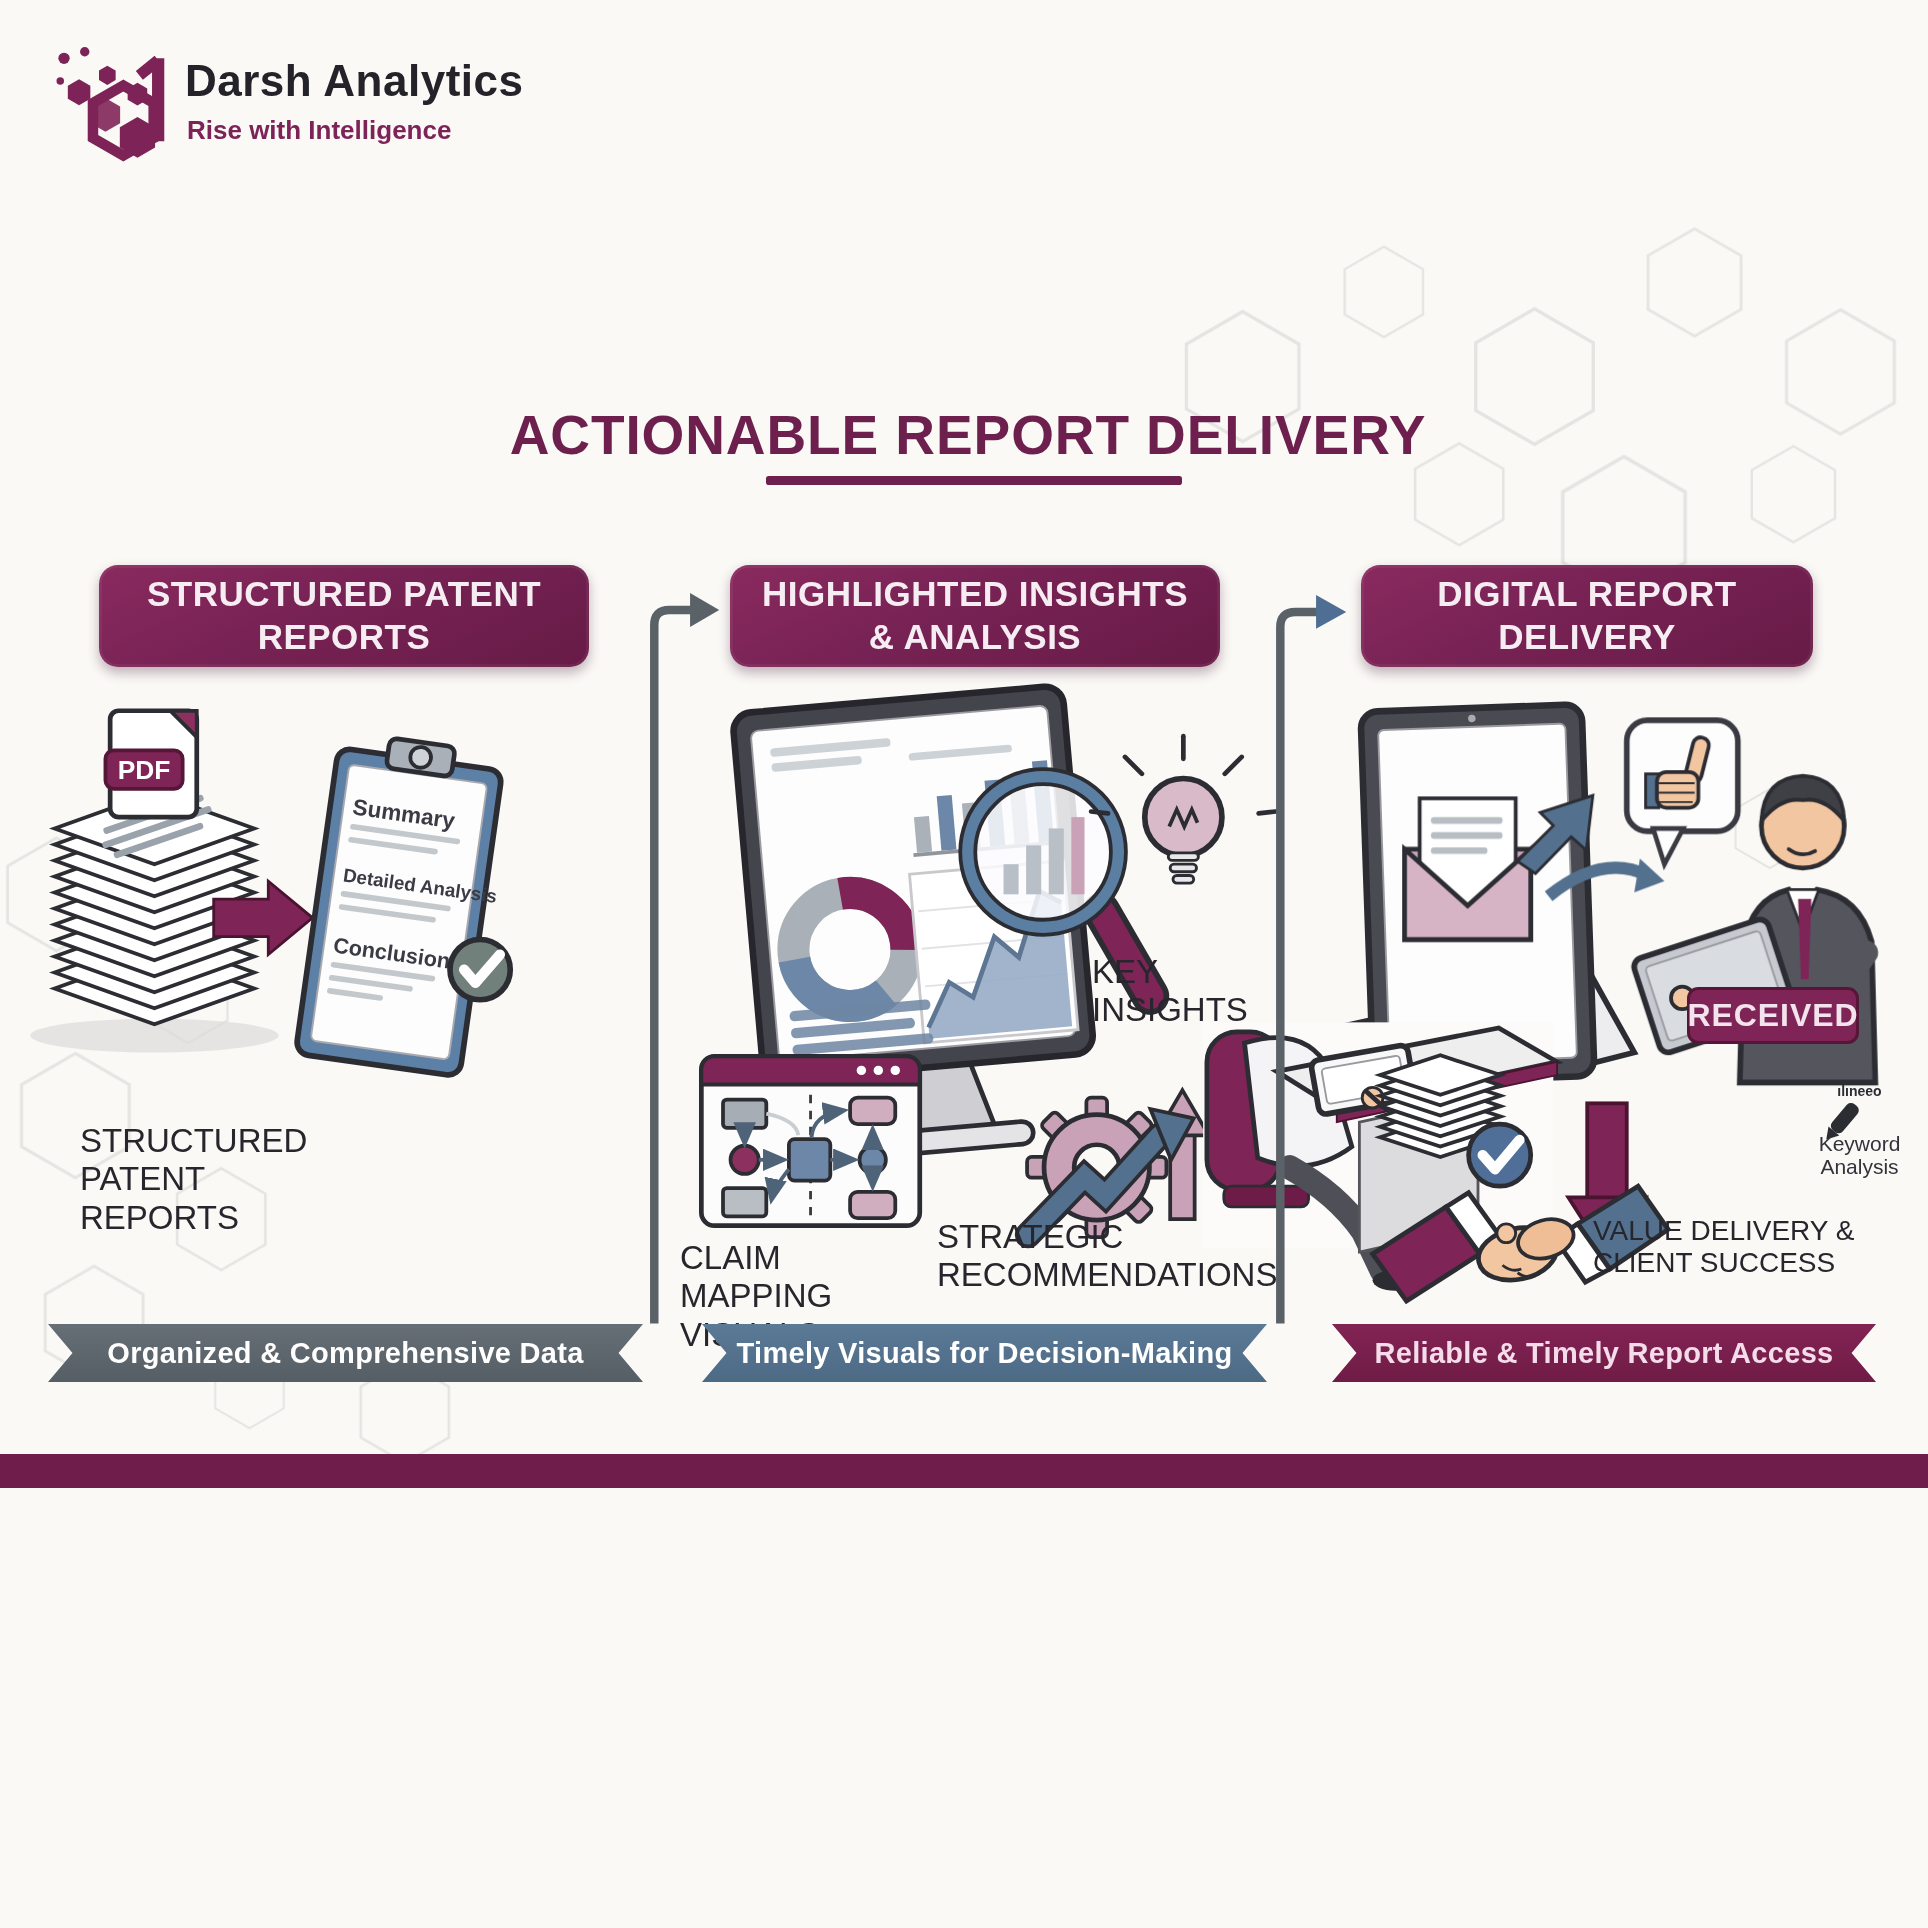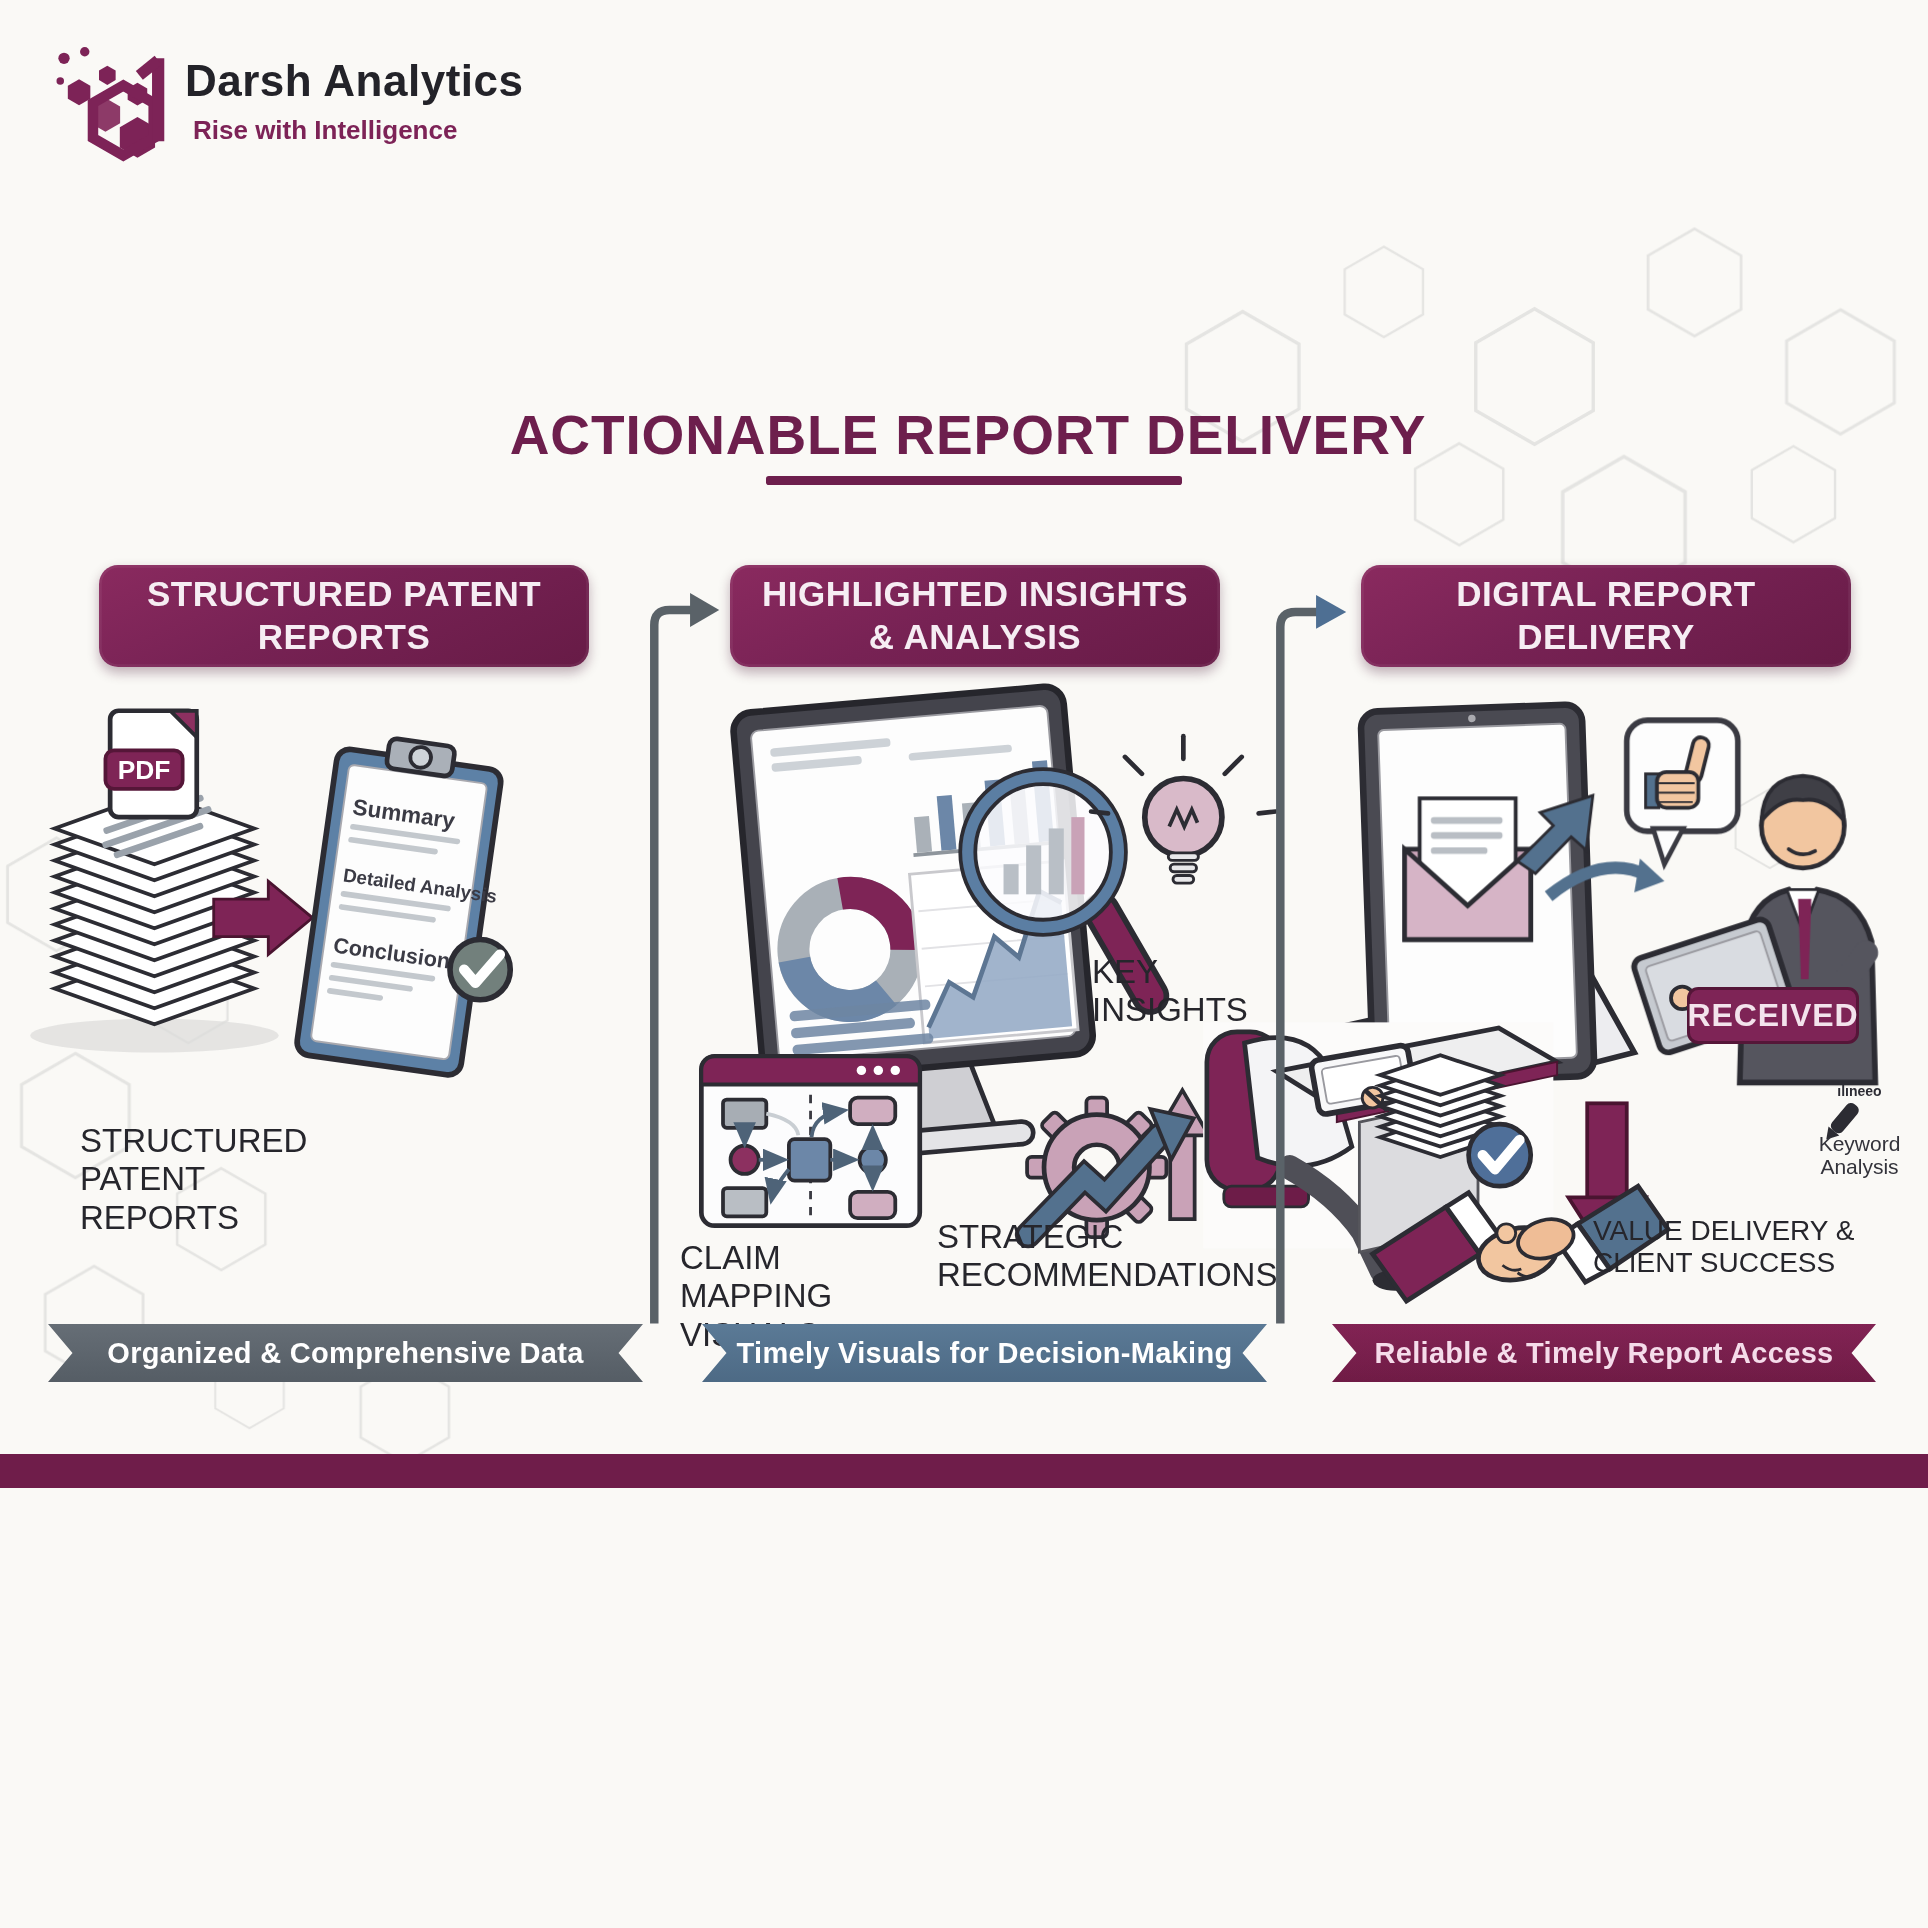--- a/index.html
+++ b/index.html
@@ -5,33 +5,33 @@
   html,body{margin:0;padding:0;background:#e7e7e7;}
   #canvas{
     position:relative;width:1928px;height:1928px;overflow:hidden;
     background:#faf9f6;font-family:"Liberation Sans",sans-serif;
   }
   .abs{position:absolute;}
   .art{position:absolute;left:0;top:0;width:1928px;height:1928px;z-index:1;}
   .txt-layer{z-index:2;}
   
   #logo-name{left:185px;top:56px;font-size:44px;font-weight:700;color:#232329;letter-spacing:0.5px;z-index:2;}
-  #logo-tagline{left:193px;top:115px;font-size:26px;font-weight:600;color:#7d2357;z-index:2;}
+  #logo-tagline{left:187px;top:115px;font-size:26px;font-weight:600;color:#7d2357;z-index:2;}
   
   #main-title{left:403px;top:403px;width:1130px;text-align:center;font-size:55px;font-weight:700;
     color:#6d1f4d;letter-spacing:0.9px;z-index:2;}
   #title-underline{left:766px;top:476px;width:416px;height:8.5px;background:#6d1f4d;border-radius:2.8px;z-index:2;}
   
   .hdr{height:102px;border-radius:19px;display:flex;align-items:center;justify-content:center;
     background:linear-gradient(155deg,#8a2a5f 0%,#772254 45%,#671b46 100%);
     box-shadow:0 5.6px 11.3px rgba(60,10,40,.30), inset 0 0 0 2.8px rgba(255,255,255,.06);
     color:#f6edf3;font-weight:700;font-size:35px;line-height:1.22;text-align:center;z-index:2;letter-spacing:0.5px;}
   #hdr-1{left:99px;top:565px;width:490px;}
   #hdr-2{left:730px;top:565px;width:490px;justify-content:center;}
-  #hdr-3{left:1361px;top:565px;width:490px;}
+  #hdr-3{left:1361px;top:565px;width:452px;}
   #hdr-1 span{max-width:405px;}
   #hdr-2 span{max-width:443px;}
   #hdr-3 span{max-width:320px;}
   
   .caption{font-weight:400;color:#26262c;text-align:left;font-size:33px;line-height:1.16;z-index:2;}
   #cap-stack{left:80px;top:1122px;width:282px;}
   #cap-compliance{left:420px;top:1185px;width:235px;}
   #cap-key{left:1092px;top:953px;width:198px;}
   #cap-claim{left:680px;top:1239px;width:254px;}
   #cap-strategy{left:937px;top:1218px;width:344px;}

